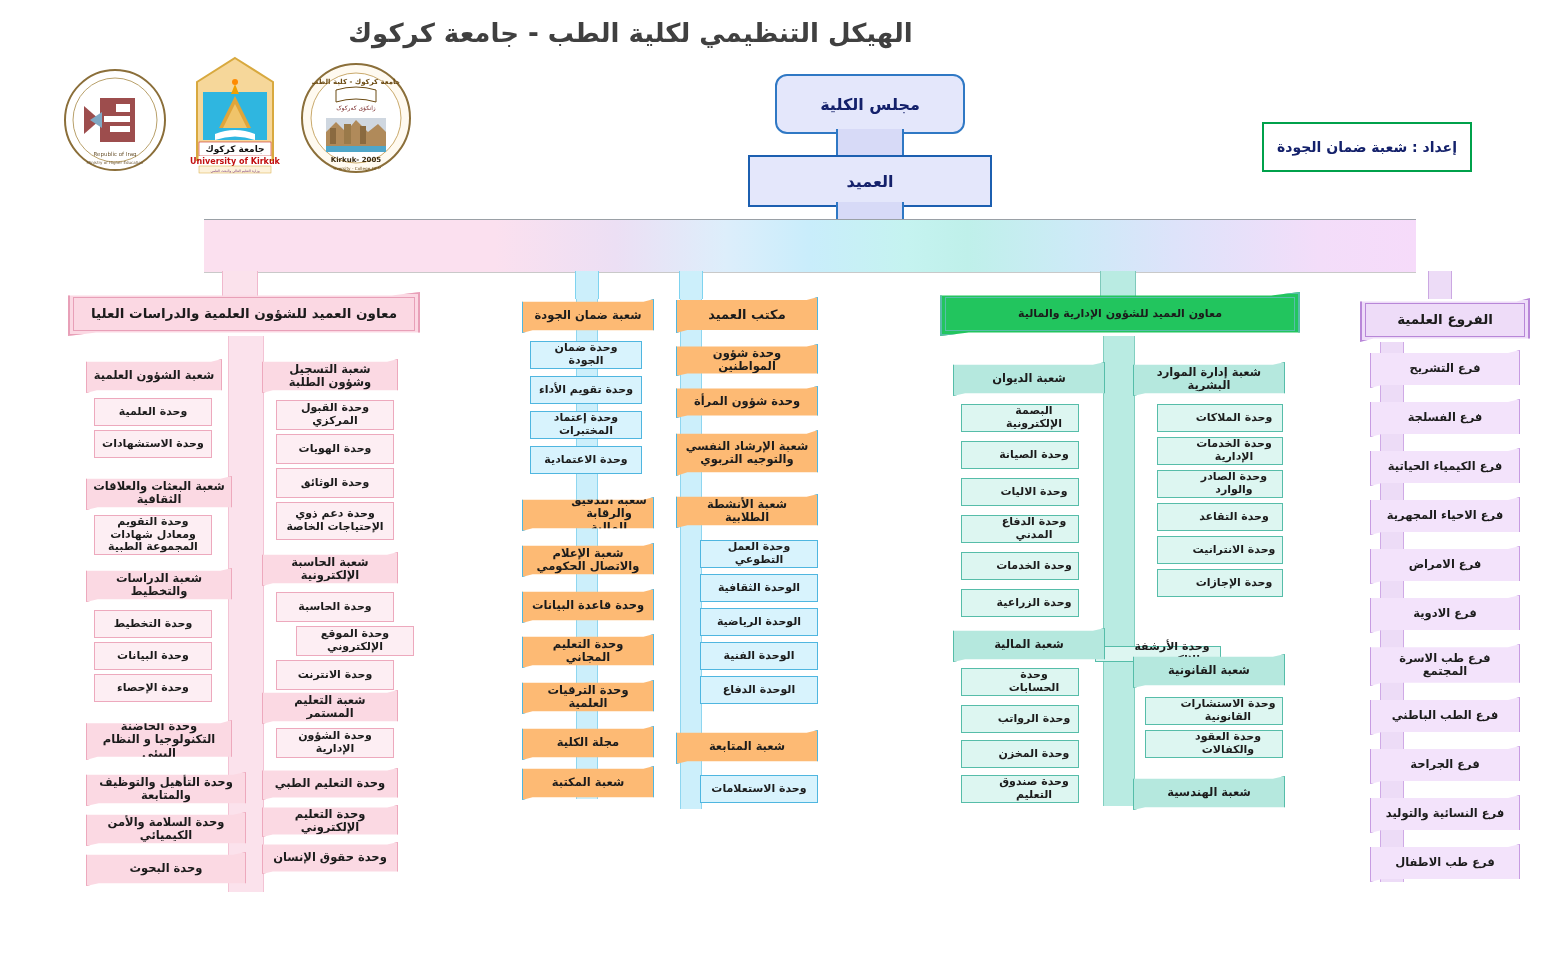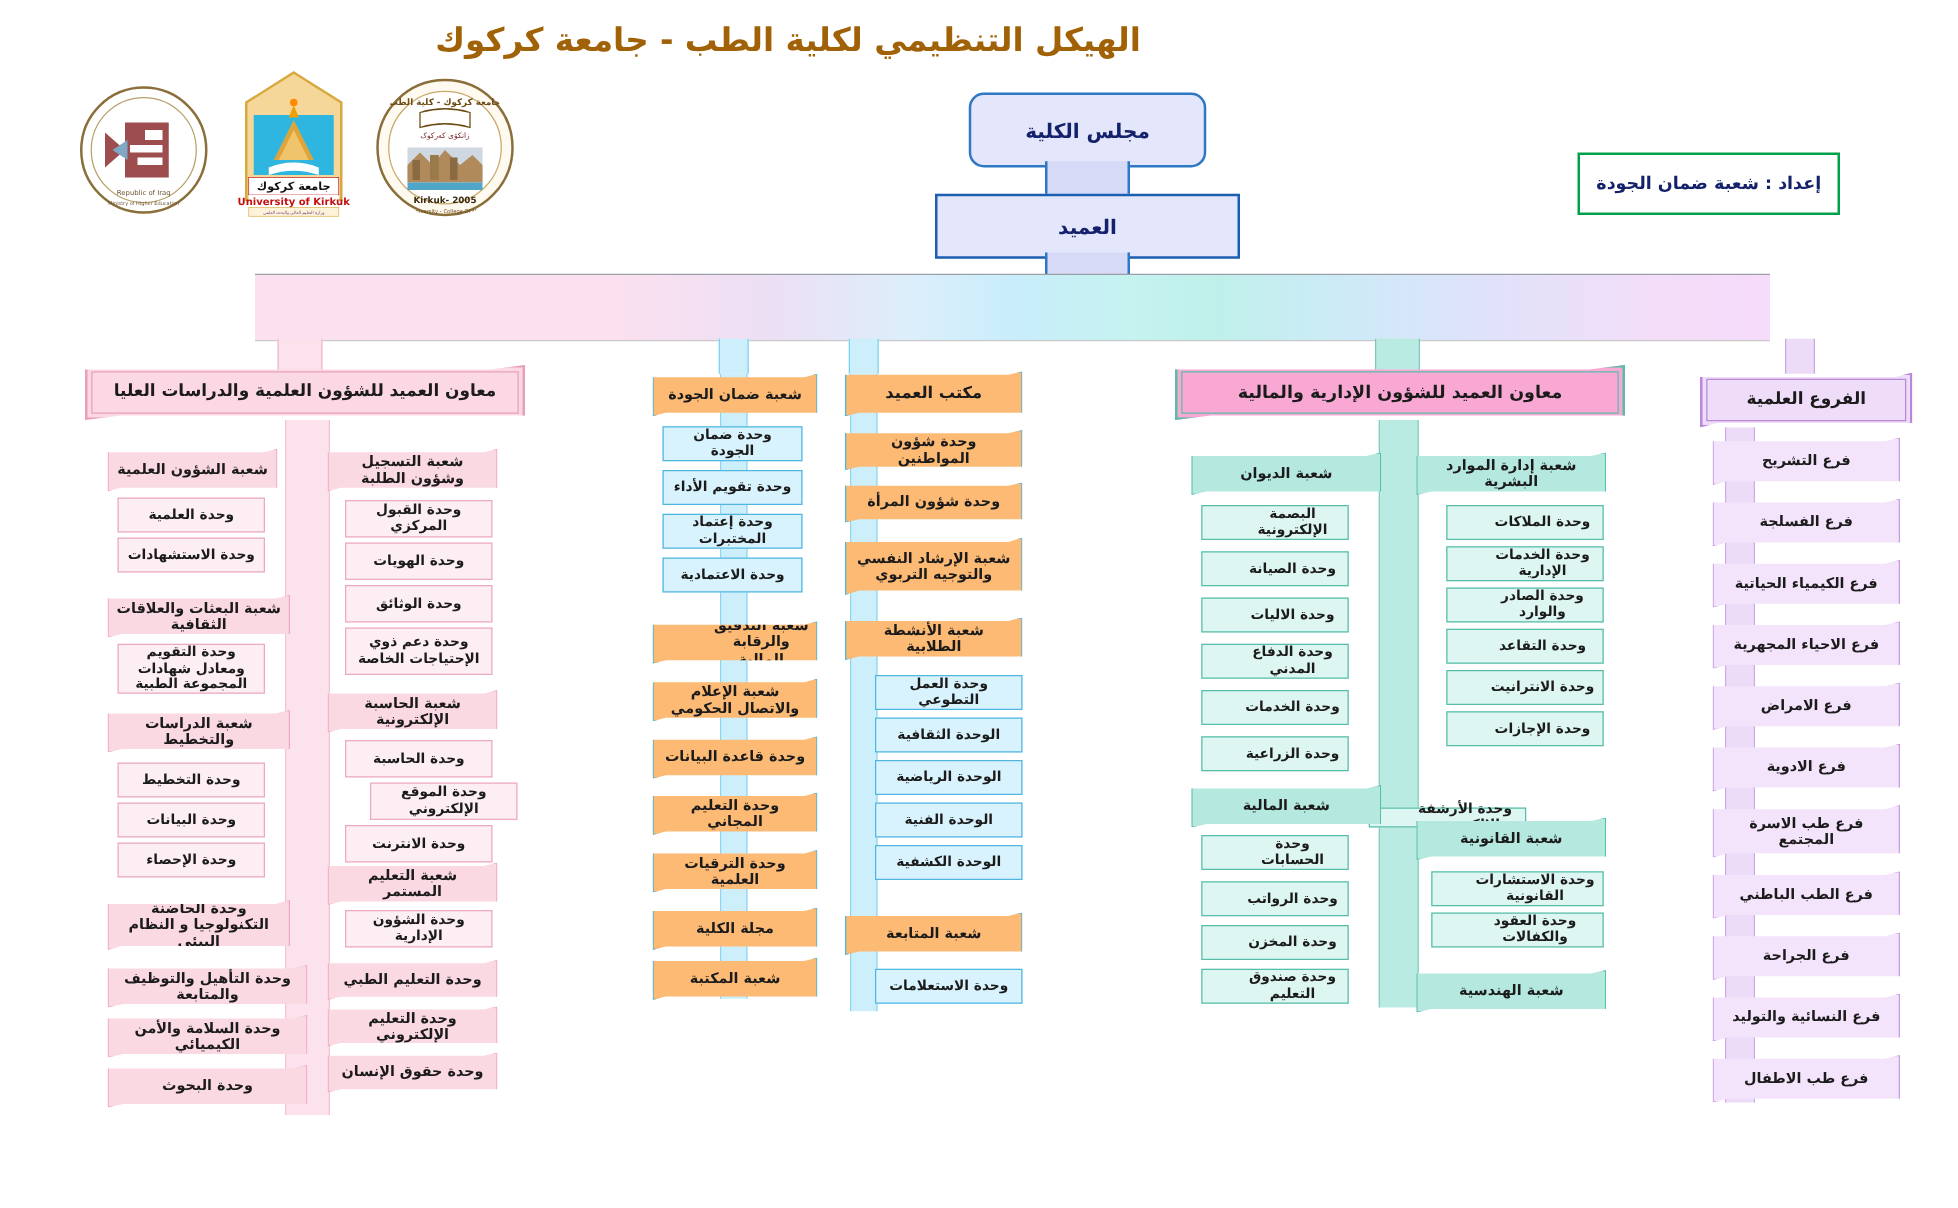--- a/index.html
+++ b/index.html
@@ -8,21 +8,21 @@
     width:1566px;height:966px;
     background:#ffffff;
     font-family:"DejaVu Sans","Liberation Sans",sans-serif;
     position:relative;overflow:hidden;
   }
   #stage{position:absolute;inset:0;}
 
   
   .title{
     position:absolute;top:18px;left:0;width:1261px;text-align:center;
-    color:#a16207;font-size:26px;font-weight:bold;letter-spacing:0px;
+    color:#404040;font-size:26px;font-weight:bold;letter-spacing:0px;
     direction:rtl;
   }
 
   
   .logo{position:absolute;border-radius:50%;overflow:hidden;}
   .logo svg{display:block;}
 
   
   .prepared{
     position:absolute;left:1262px;top:122px;width:206px;height:46px;
@@ -88,21 +88,21 @@
   .p-sub   {background:#fbd9e3;border:1.5px solid #eda9bd;font-size:11.5px;}
   .p-unit  {background:#fdeef3;border:1.5px solid #eda9bd;font-size:11px;}
   .p-vline {background:#fbe2ec;border-left:1px solid #f3c3d4;border-right:1px solid #f3c3d4;}
 
   
   .c-sub  {background:#fdba74;border:1.5px solid #4fb6e0;font-size:11.5px;}
   .c-unit {background:#d8f3fd;border:1.5px solid #4fb6e0;font-size:11px;}
   .c-vline{background:#cceffb;border-left:1px solid #8ed6f0;border-right:1px solid #8ed6f0;}
 
   
-  .t-head {background:#f9a8d4;border-color:#58bda9;font-size:14px;}
+  .t-head {background:#22c55e;border-color:#58bda9;font-size:11px;}
   .t-head .inner{border-color:#58bda9;}
   .t-sub  {background:#b5e8de;border:1.5px solid #56bda9;font-size:11.5px;}
   .t-unit {background:#ddf6f1;border:1.5px solid #56bda9;font-size:11px;padding-left:34px;}
   .t-vline{background:#b9ebe2;border-left:1px solid #82cfc0;border-right:1px solid #82cfc0;}
 
   
   .u-head {background:#eedcf8;border-color:#b887d8;font-size:13.5px;}
   .u-head .inner{border-color:#b887d8;}
   .u-sub  {background:#f3e3fb;border:1.5px solid #c79ce2;font-size:11.5px;}
   .u-vline{background:#eddcf7;border-left:1px solid #cfaae6;border-right:1px solid #cfaae6;}
@@ -343,21 +343,21 @@
   <div class="node c-unit" style="left:700px;top:574px;width:118px;height:28px;">
     <span>الوحدة الثقافية</span>
   </div>
   <div class="node c-unit" style="left:700px;top:608px;width:118px;height:28px;">
     <span>الوحدة الرياضية</span>
   </div>
   <div class="node c-unit" style="left:700px;top:642px;width:118px;height:28px;">
     <span>الوحدة الفنية</span>
   </div>
   <div class="node c-unit" style="left:700px;top:676px;width:118px;height:28px;">
-    <span>الوحدة الكشفية</span>
+    <span>الوحدة الدفاع</span>
   </div>
 
   <div class="node flag c-sub" style="left:676px;top:730px;width:142px;height:34px;">
     <span>شعبة المتابعة</span>
   </div>
   <div class="node c-unit" style="left:700px;top:775px;width:118px;height:28px;">
     <span>وحدة الاستعلامات</span>
   </div>
 
   <div class="node flag colhead t-head" style="left:940px;top:292px;width:360px;height:44px;">

